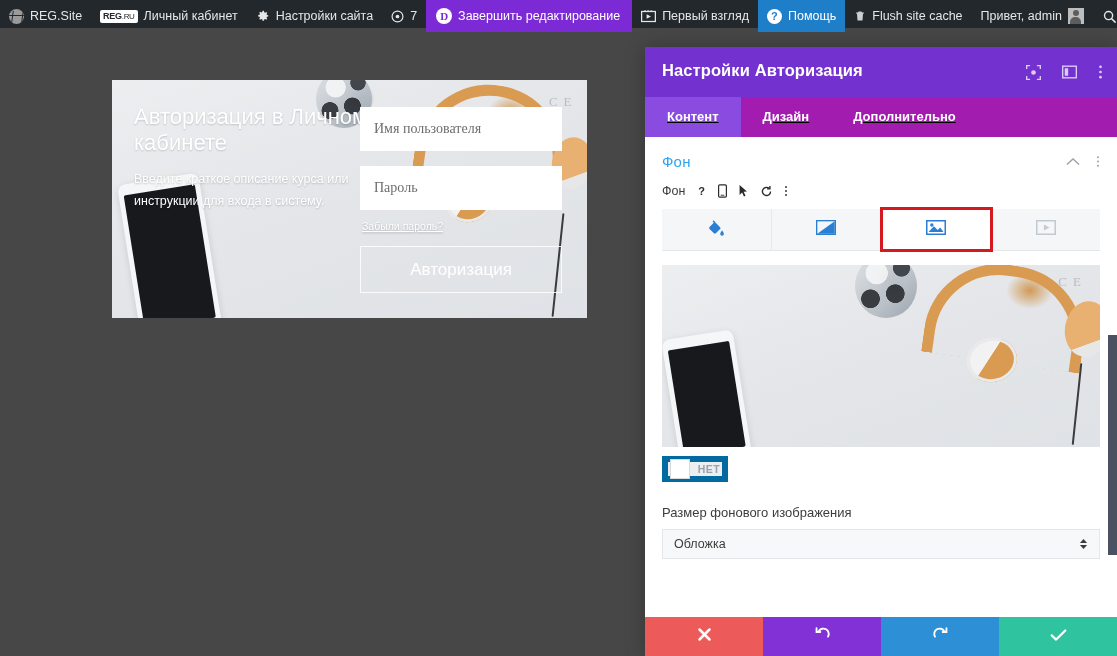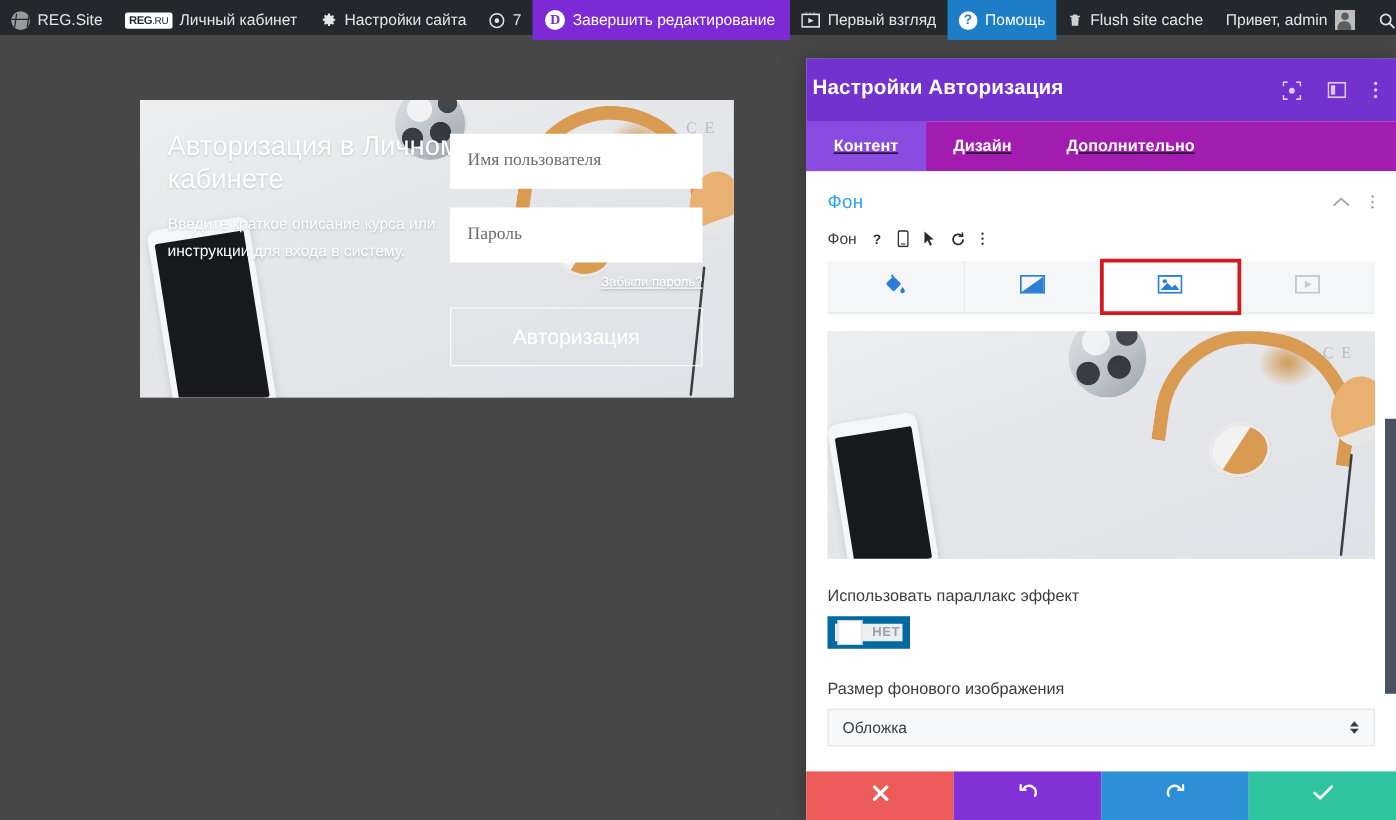--- a/index.html
+++ b/index.html
@@ -168,37 +168,37 @@
   .pv-input {
     background:#fff; border:none; width:100%; height:44px;
     padding: 0 14px; font-size: 14px; color:#5e5e5e;
     font-family: Liberation Serif, serif; outline:none;
     display:block;
   }
   .pv-input::placeholder { color:#6d6d6d; opacity:1; }
   .pv-gap { height: 15px; }
   .pv-forgot {
     display:block; margin:10px 0 0 2px; color:#fff; font-size:10.5px;
-    text-shadow: 0 1px 2px rgba(0,0,0,.25); text-align: right;
+    text-shadow: 0 1px 2px rgba(0,0,0,.25);
   }
   .pv-submit {
     margin-top: 14px; width:100%; height:47px; background:transparent;
     border:1px solid rgba(255,255,255,.85); color:#fff; font-size:17px;
     font-family:"Liberation Sans", sans-serif; cursor:pointer;
   }
 
   
   #panel {
     position:absolute; left:645px; top:47px; width:472px; height:609px;
     background:#fff; display:flex; flex-direction:column;
     box-shadow: 0 0 18px rgba(0,0,0,.25);
     z-index: 30;
   }
   .p-head {
-    background:#7332cf; padding:14px 17px 12px 5px; position:relative;
+    background:#7332cf; padding:14px 17px 12px 17px; position:relative;
     flex: 0 0 auto;
   }
   .p-title {
     color:#fff; font-size:16.5px; font-weight:bold; margin:0 0 5px 0;
     letter-spacing: .1px;
   }
   .p-preset { color:#ddc9f5; font-size:11.5px; cursor:pointer; }
   .p-head-ics {
     position:absolute; right:14px; top:17px; display:flex; gap:21px;
     align-items:center;
@@ -528,21 +528,20 @@
         <div class="ph-ball" style="left:44%;top:-6%;width:62px;height:64px;"></div>
         <div class="ph-hp-band" style="right:3%;top:0%;width:160px;height:98px;"></div>
         <div class="ph-hp-cup" style="right:19%;top:40%;width:50px;height:44px;"></div>
         <div class="ph-hp-cup2" style="right:-2%;top:20%;width:44px;height:56px;"></div>
         <div class="ph-cable" style="right:5%;top:54%;height:82px;"></div>
         <div class="ph-phone" style="left:2%;top:38%;width:72px;height:132px;"></div>
         <div class="ph-letters" style="right:3%;top:5%;">CE</div>
       </div>
     </div>
 
-    <div class="lbl">Использовать параллакс эффект</div>
     <div class="toggle">
       <span class="knob"></span>
       <span class="tg-text">НЕТ</span>
     </div>
 
     <div class="lbl">Размер фонового изображения</div>
     <div class="selectbox">
       <span>Обложка</span>
       <span class="arrows">
         <svg viewBox="0 0 10 12" width="9" height="11">

